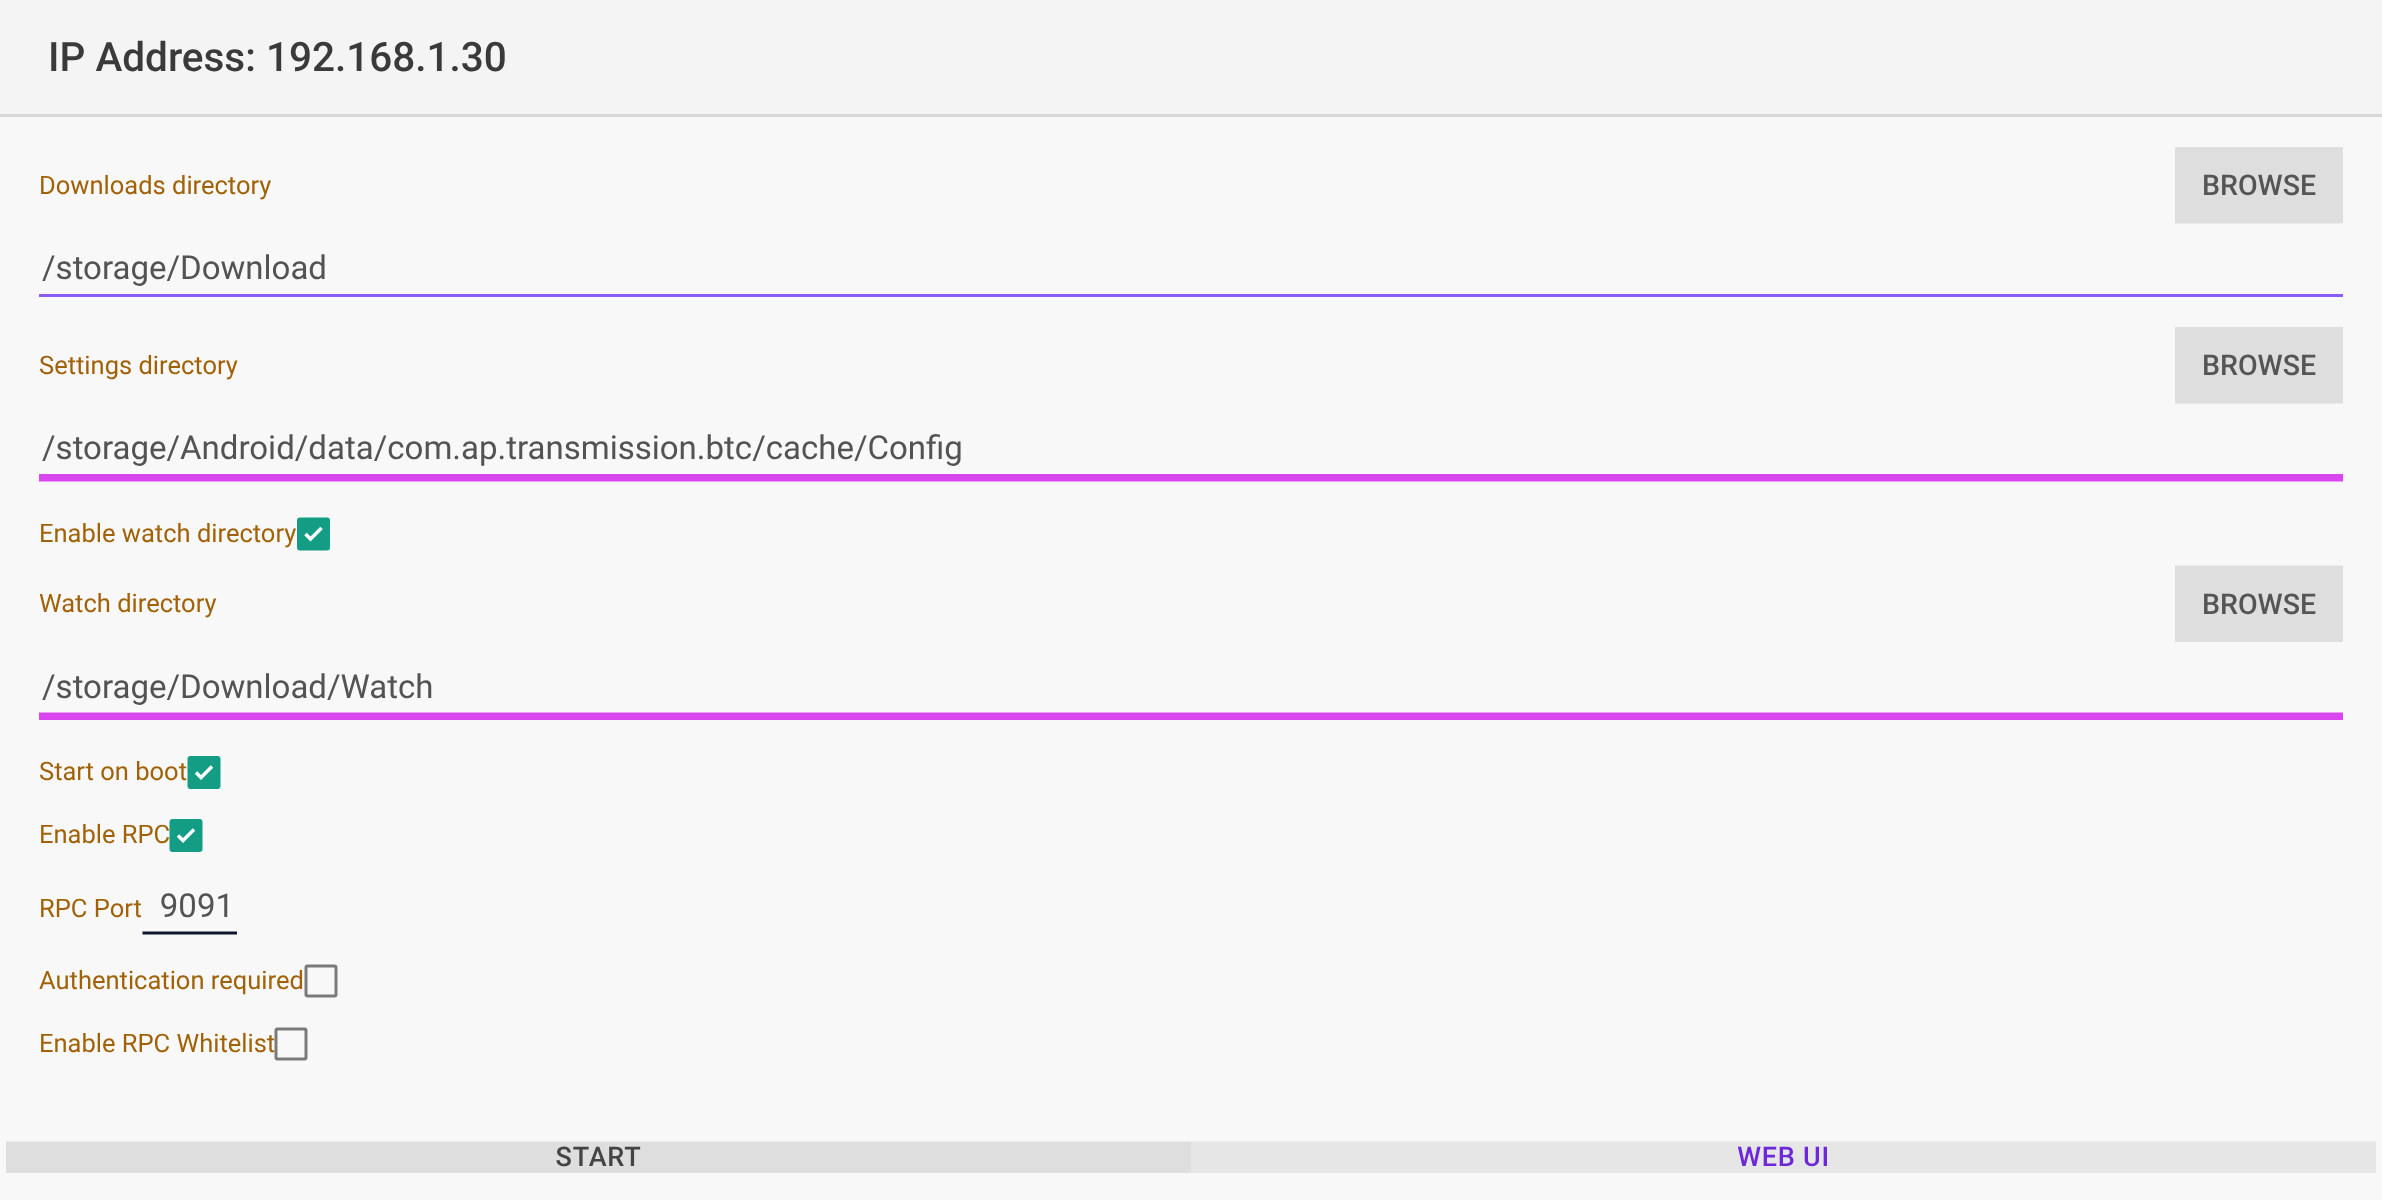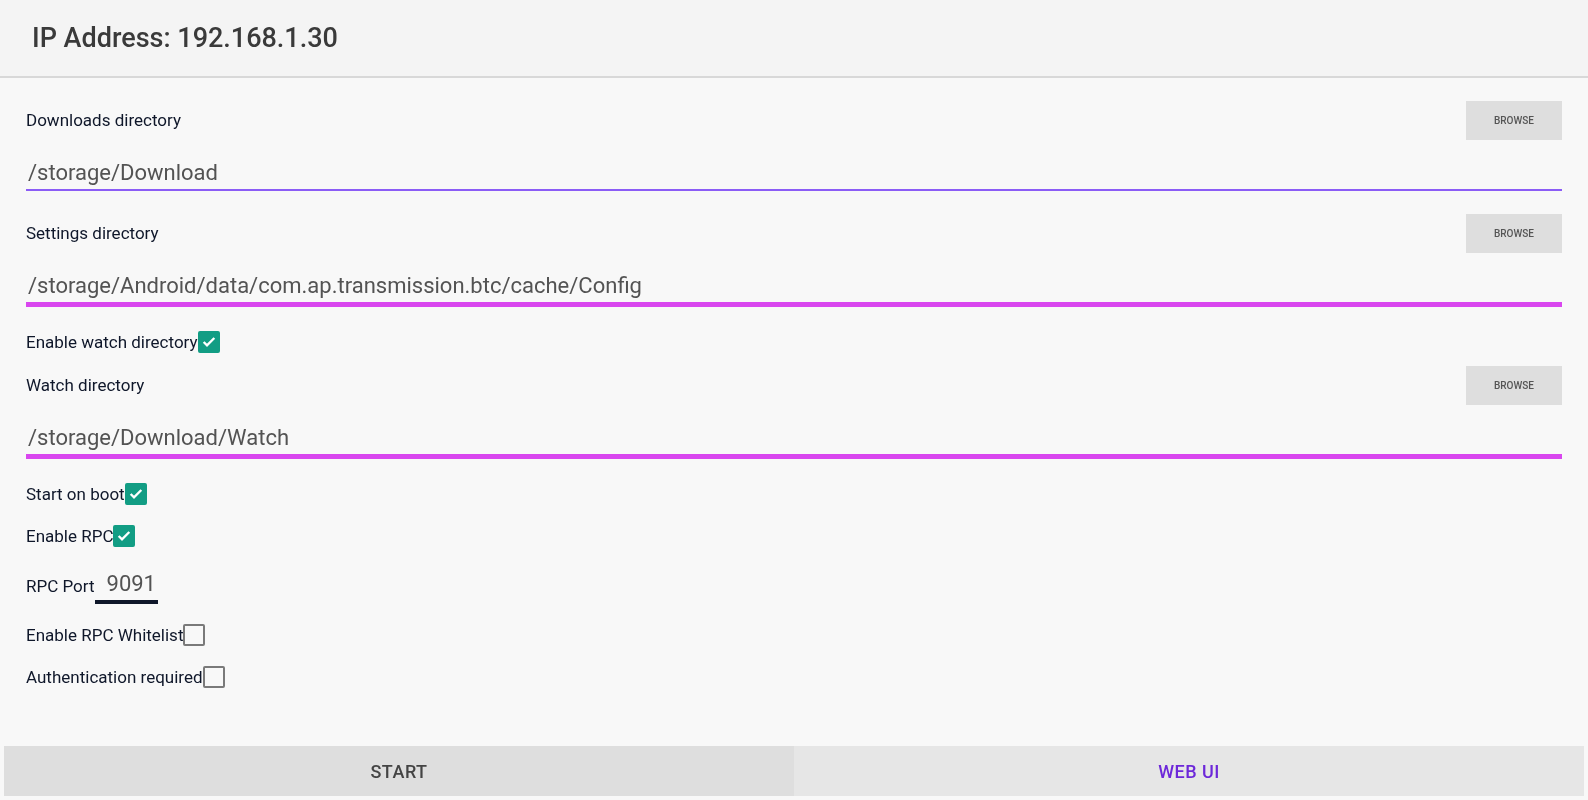--- a/index.html
+++ b/index.html
@@ -33,42 +33,42 @@
       padding: 20px 26px 0 26px;
     }
     .field-row {
       display: flex;
       align-items: center;
       justify-content: space-between;
       min-height: 44px;
     }
     .field-label {
       font-size: 17px;
-      color: #0f172a;
+      color: #a16207;
     }
     .text-input {
       width: 100%;
       border: none;
       border-bottom: 5px solid #d946ef;
       background: transparent;
       font-size: 22px;
       color: #535353;
       padding: 6px 2px 4px 2px;
       outline: none;
       margin-top: 12px;
       margin-bottom: 8px;
     }
     .text-input.focused {
       border-bottom: 2px solid #8b5cf6;
     }
     .btn {
       background: #dedede;
       border: none;
       color: #555;
-      font-size: 10px;
+      font-size: 19px;
       font-weight: 500;
       text-transform: uppercase;
       padding: 14px 18px;
       cursor: pointer;
       min-width: 96px;
       text-align: center;
     }
     .checkbox {
       width: 22px;
       height: 22px;
@@ -89,34 +89,35 @@
     .toggle-row {
       display: flex;
       align-items: center;
       justify-content: flex-start;
       padding: 10px 2px 10px 0;
     }
     .toggle-row .field-label { font-size: 17px; }
     .port-value {
       font-size: 22px;
       color: #535353;
-      border-bottom: 4px solid #0f172a;
+      border-bottom: 2px solid #0f172a;
       padding: 4px 2px 4px 12px;
       min-width: 60px;
       text-align: right;
     }
     .bottom-bar {
       position: absolute;
       left: 0;
       right: 0;
       bottom: 0;
       display: flex;
       gap: 0;
       padding: 0 4px 4px 4px;
       height: 54px;
+      align-items: center;
     }
     .bottom-btn {
       flex: 1;
       background: #dedede;
       border: none;
       font-size: 18px;
       font-weight: 500;
       letter-spacing: 0.5px;
       cursor: pointer;
       display: flex;
@@ -199,29 +200,29 @@
   </div>
 
   
   <div class="toggle-row">
     <div class="field-label">RPC Port</div>
     <div class="port-value">9091</div>
   </div>
 
   
   <div class="toggle-row">
-    <div class="field-label">Enable RPC Whitelist</div>
+    <div class="field-label">Authentication required</div>
     <span class="checkbox">
       
     </span>
   </div>
 
   
   <div class="toggle-row">
-    <div class="field-label">Authentication required</div>
+    <div class="field-label">Enable RPC Whitelist</div>
     <span class="checkbox">
       
     </span>
   </div>
 
 </div>
 
 <div class="bottom-bar">
   <button class="bottom-btn">START</button>
   <button class="bottom-btn disabled">WEB UI</button>

